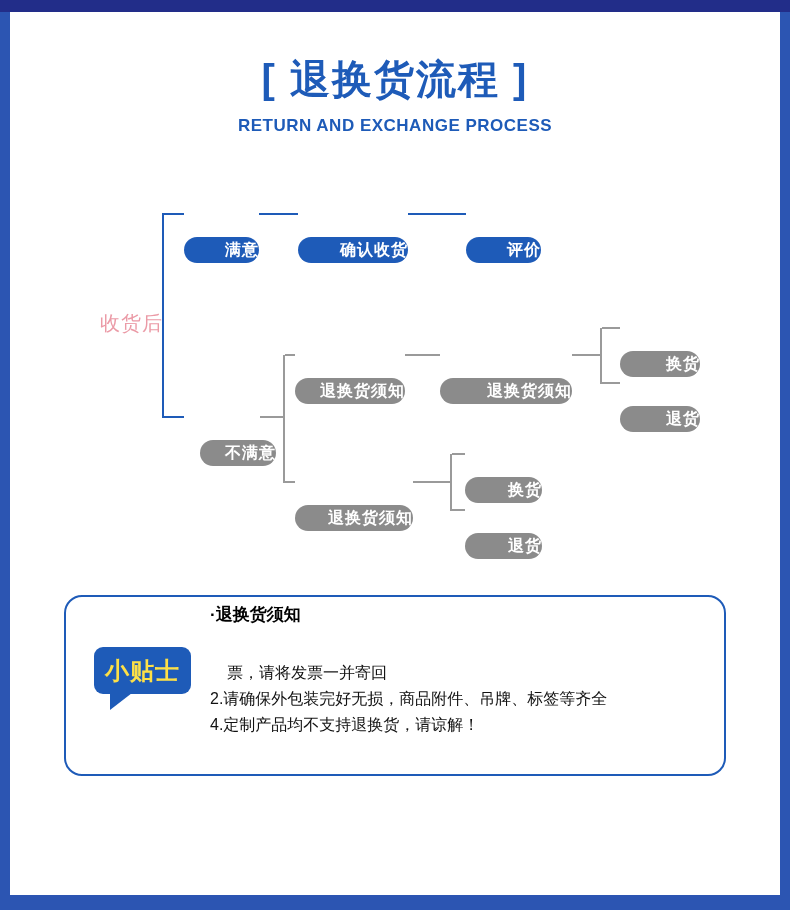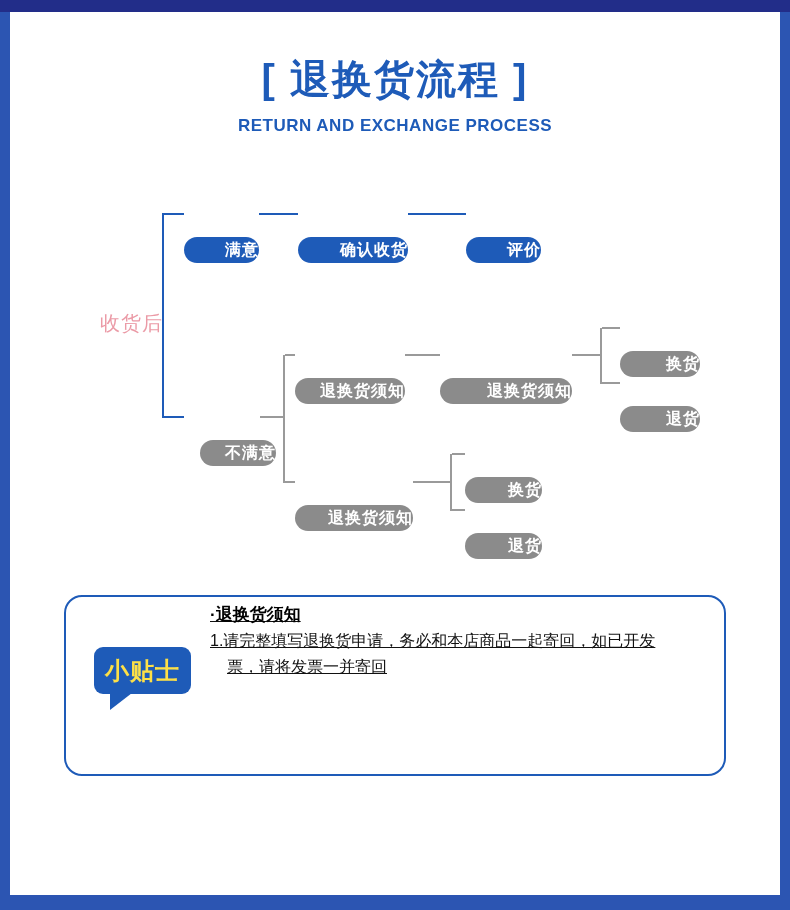--- a/index.html
+++ b/index.html
@@ -73,27 +73,27 @@
     color:#fde047;font-size:24px;font-weight:bold;
     text-align:center;line-height:47px;letter-spacing:1px;
   }
   .tips-tail{
     position:absolute;left:110px;top:693px;width:0;height:0;
     border-top:17px solid var(--primary-blue);
     border-right:22px solid transparent;
   }
   .tips-text{
     position:absolute;left:210px;top:602px;width:505px;
-    color:#111;font-size:16px;line-height:26px;text-decoration:underline;
+    color:#111;font-size:16px;line-height:26px;
   }
   .tips-heading{
     font-size:17px;font-weight:bold;line-height:26px;color:#000;
   }
   .tips-line{line-height:26px;}
-  .tips-line.indent{padding-left:17px;}
+  .tips-line.indent{padding-left:17px;margin-top:32px;}
 </style>
 </head>
 <body>
 
 <div class="page">
   <div class="top-strip"></div>
   <div class="inner"></div>
 
   <div class="title">[ 退换货流程 ]</div>
   <div class="subtitle">RETURN AND EXCHANGE PROCESS</div>
@@ -135,16 +135,17 @@
     <div class="node gray" style="left:465px;top:441px;width:77px;">换货</div>
     <div class="node gray" style="left:465px;top:497px;width:77px;">退货</div>
   </div>
 
   <div class="tips-box"></div>
   <div class="tips-bubble">小贴士</div>
   <div class="tips-tail"></div>
 
   <div class="tips-text">
     <div class="tips-heading">·退换货须知</div>
-    <div class="tips-line">1.请完整填写退换货申请，务必和本店商品一起寄回，如已开发</div>
     <div class="tips-line indent">票，请将发票一并寄回</div>
+    <div class="tips-line">2.请确保外包装完好无损，商品附件、吊牌、标签等齐全</div>
+    <div class="tips-line">4.定制产品均不支持退换货，请谅解！</div>
   </div>
 </div>
 
 </body></html>

